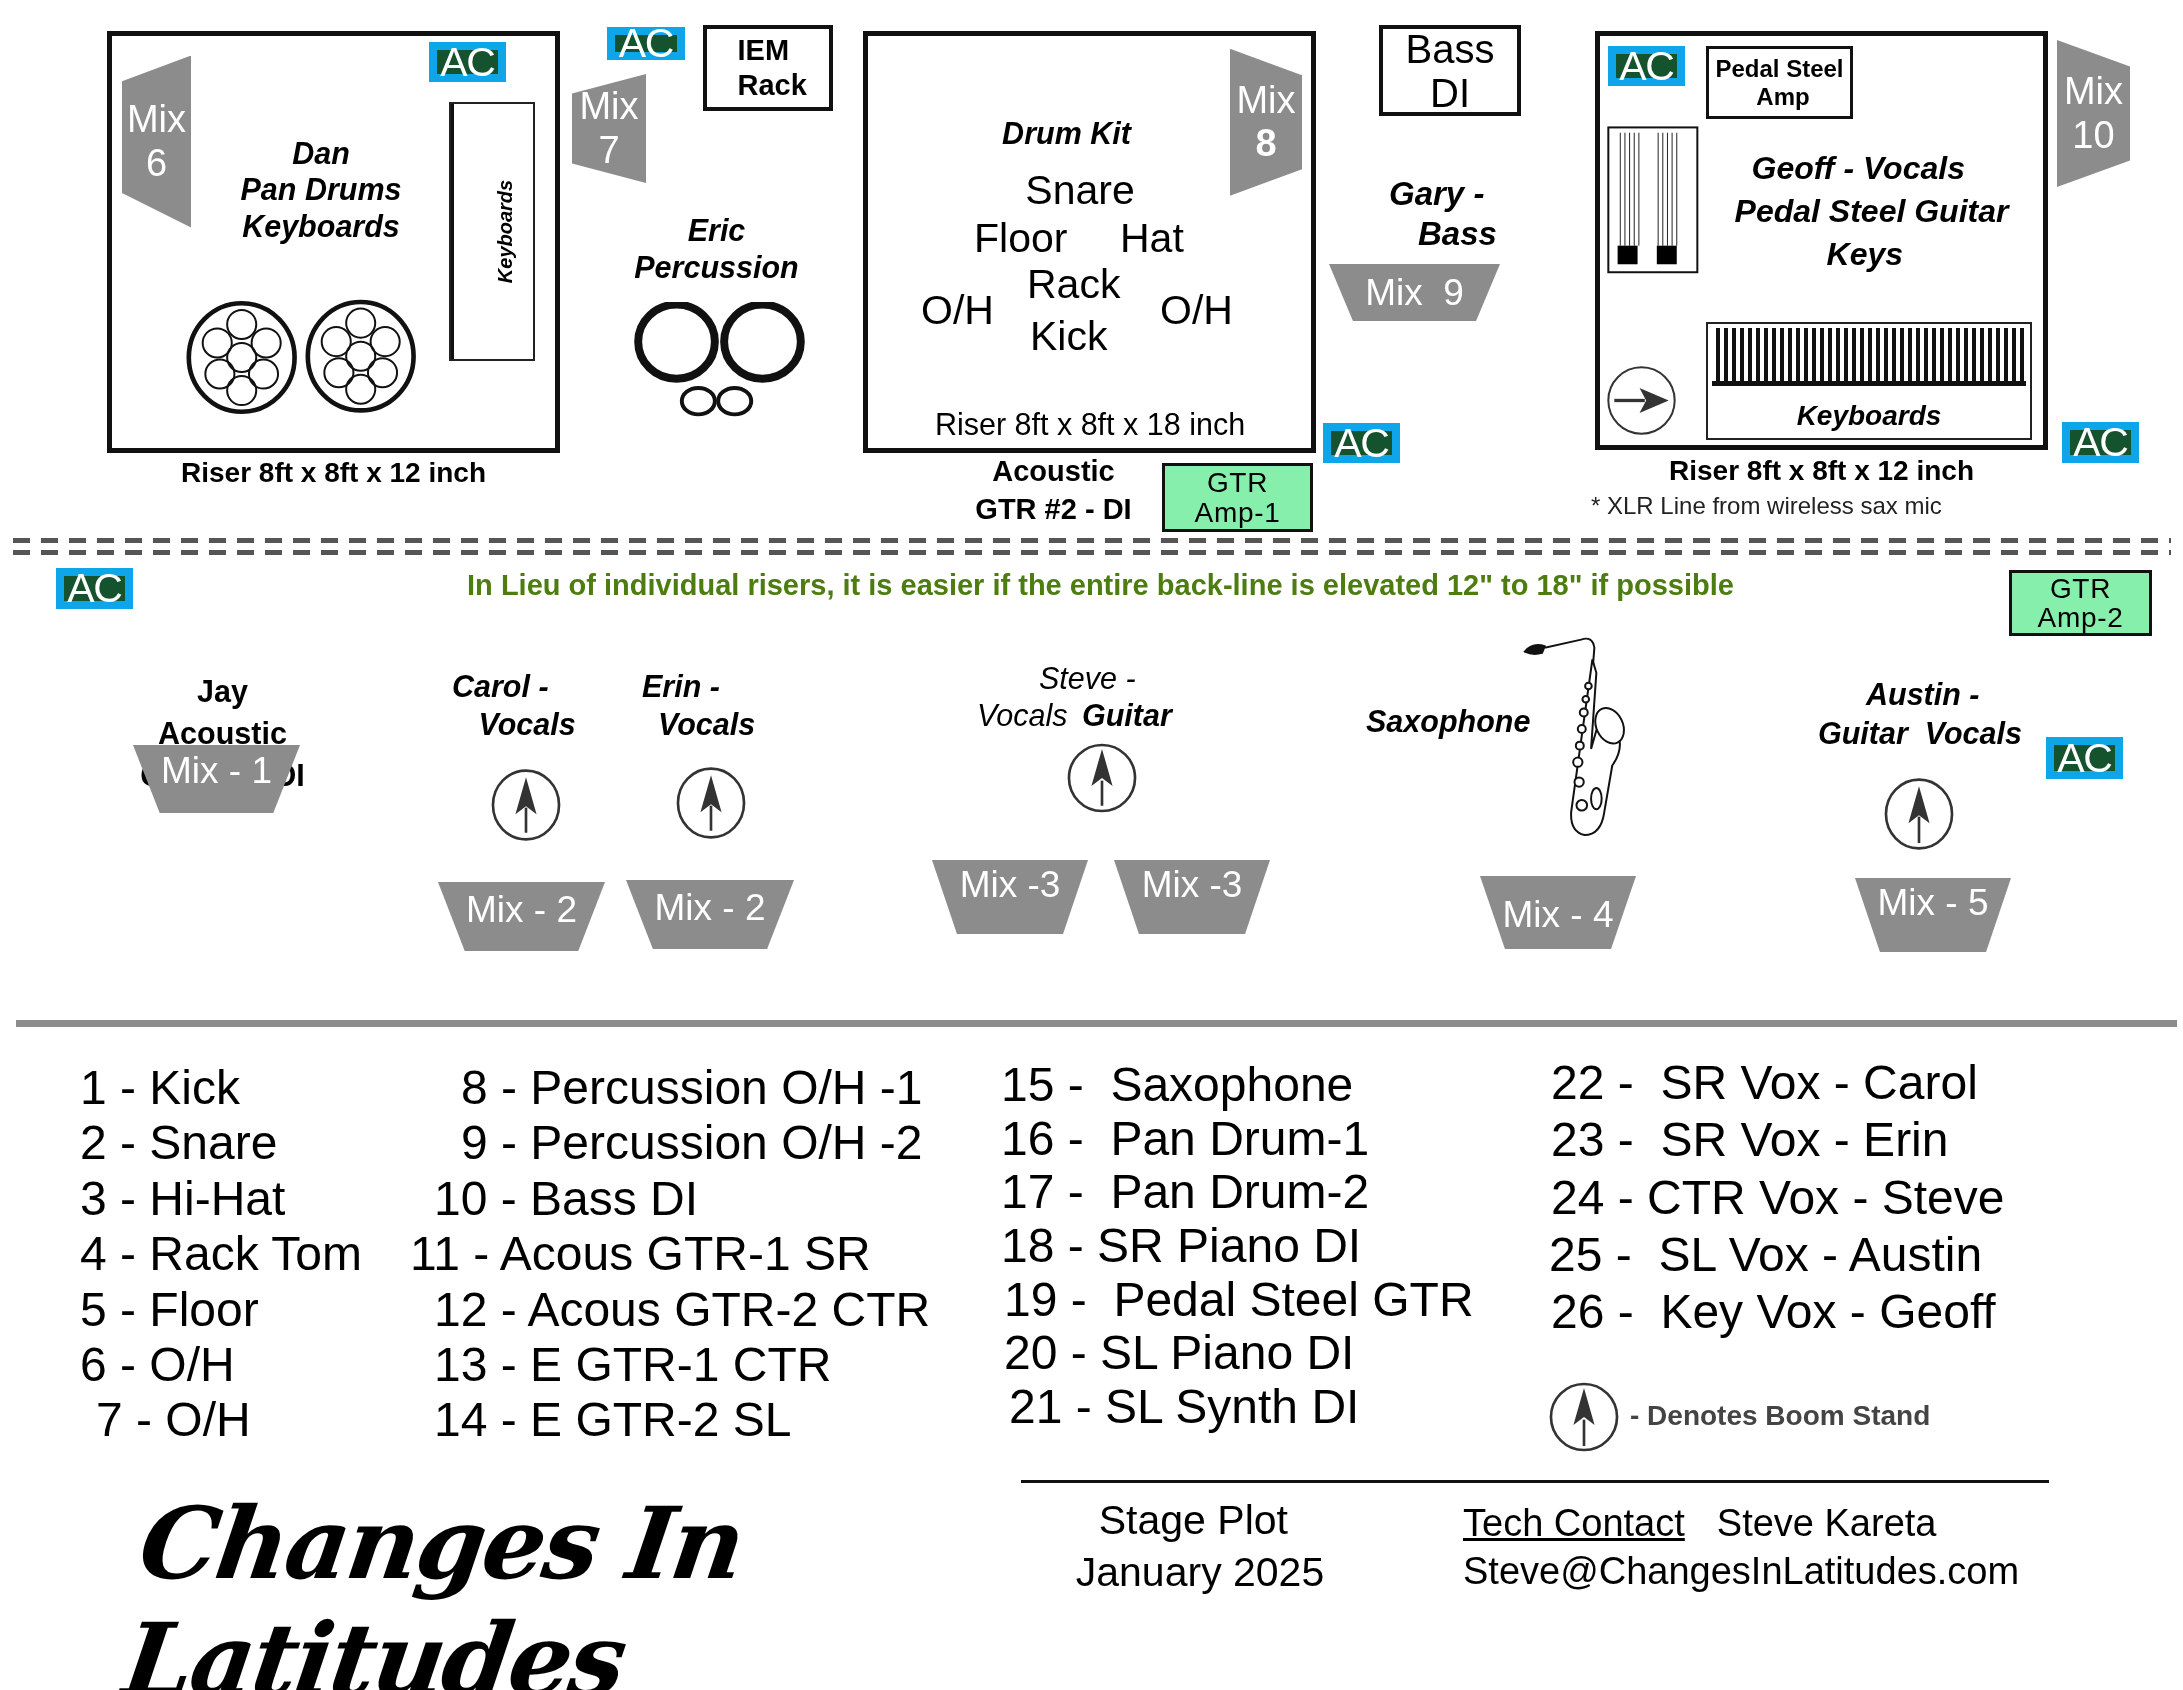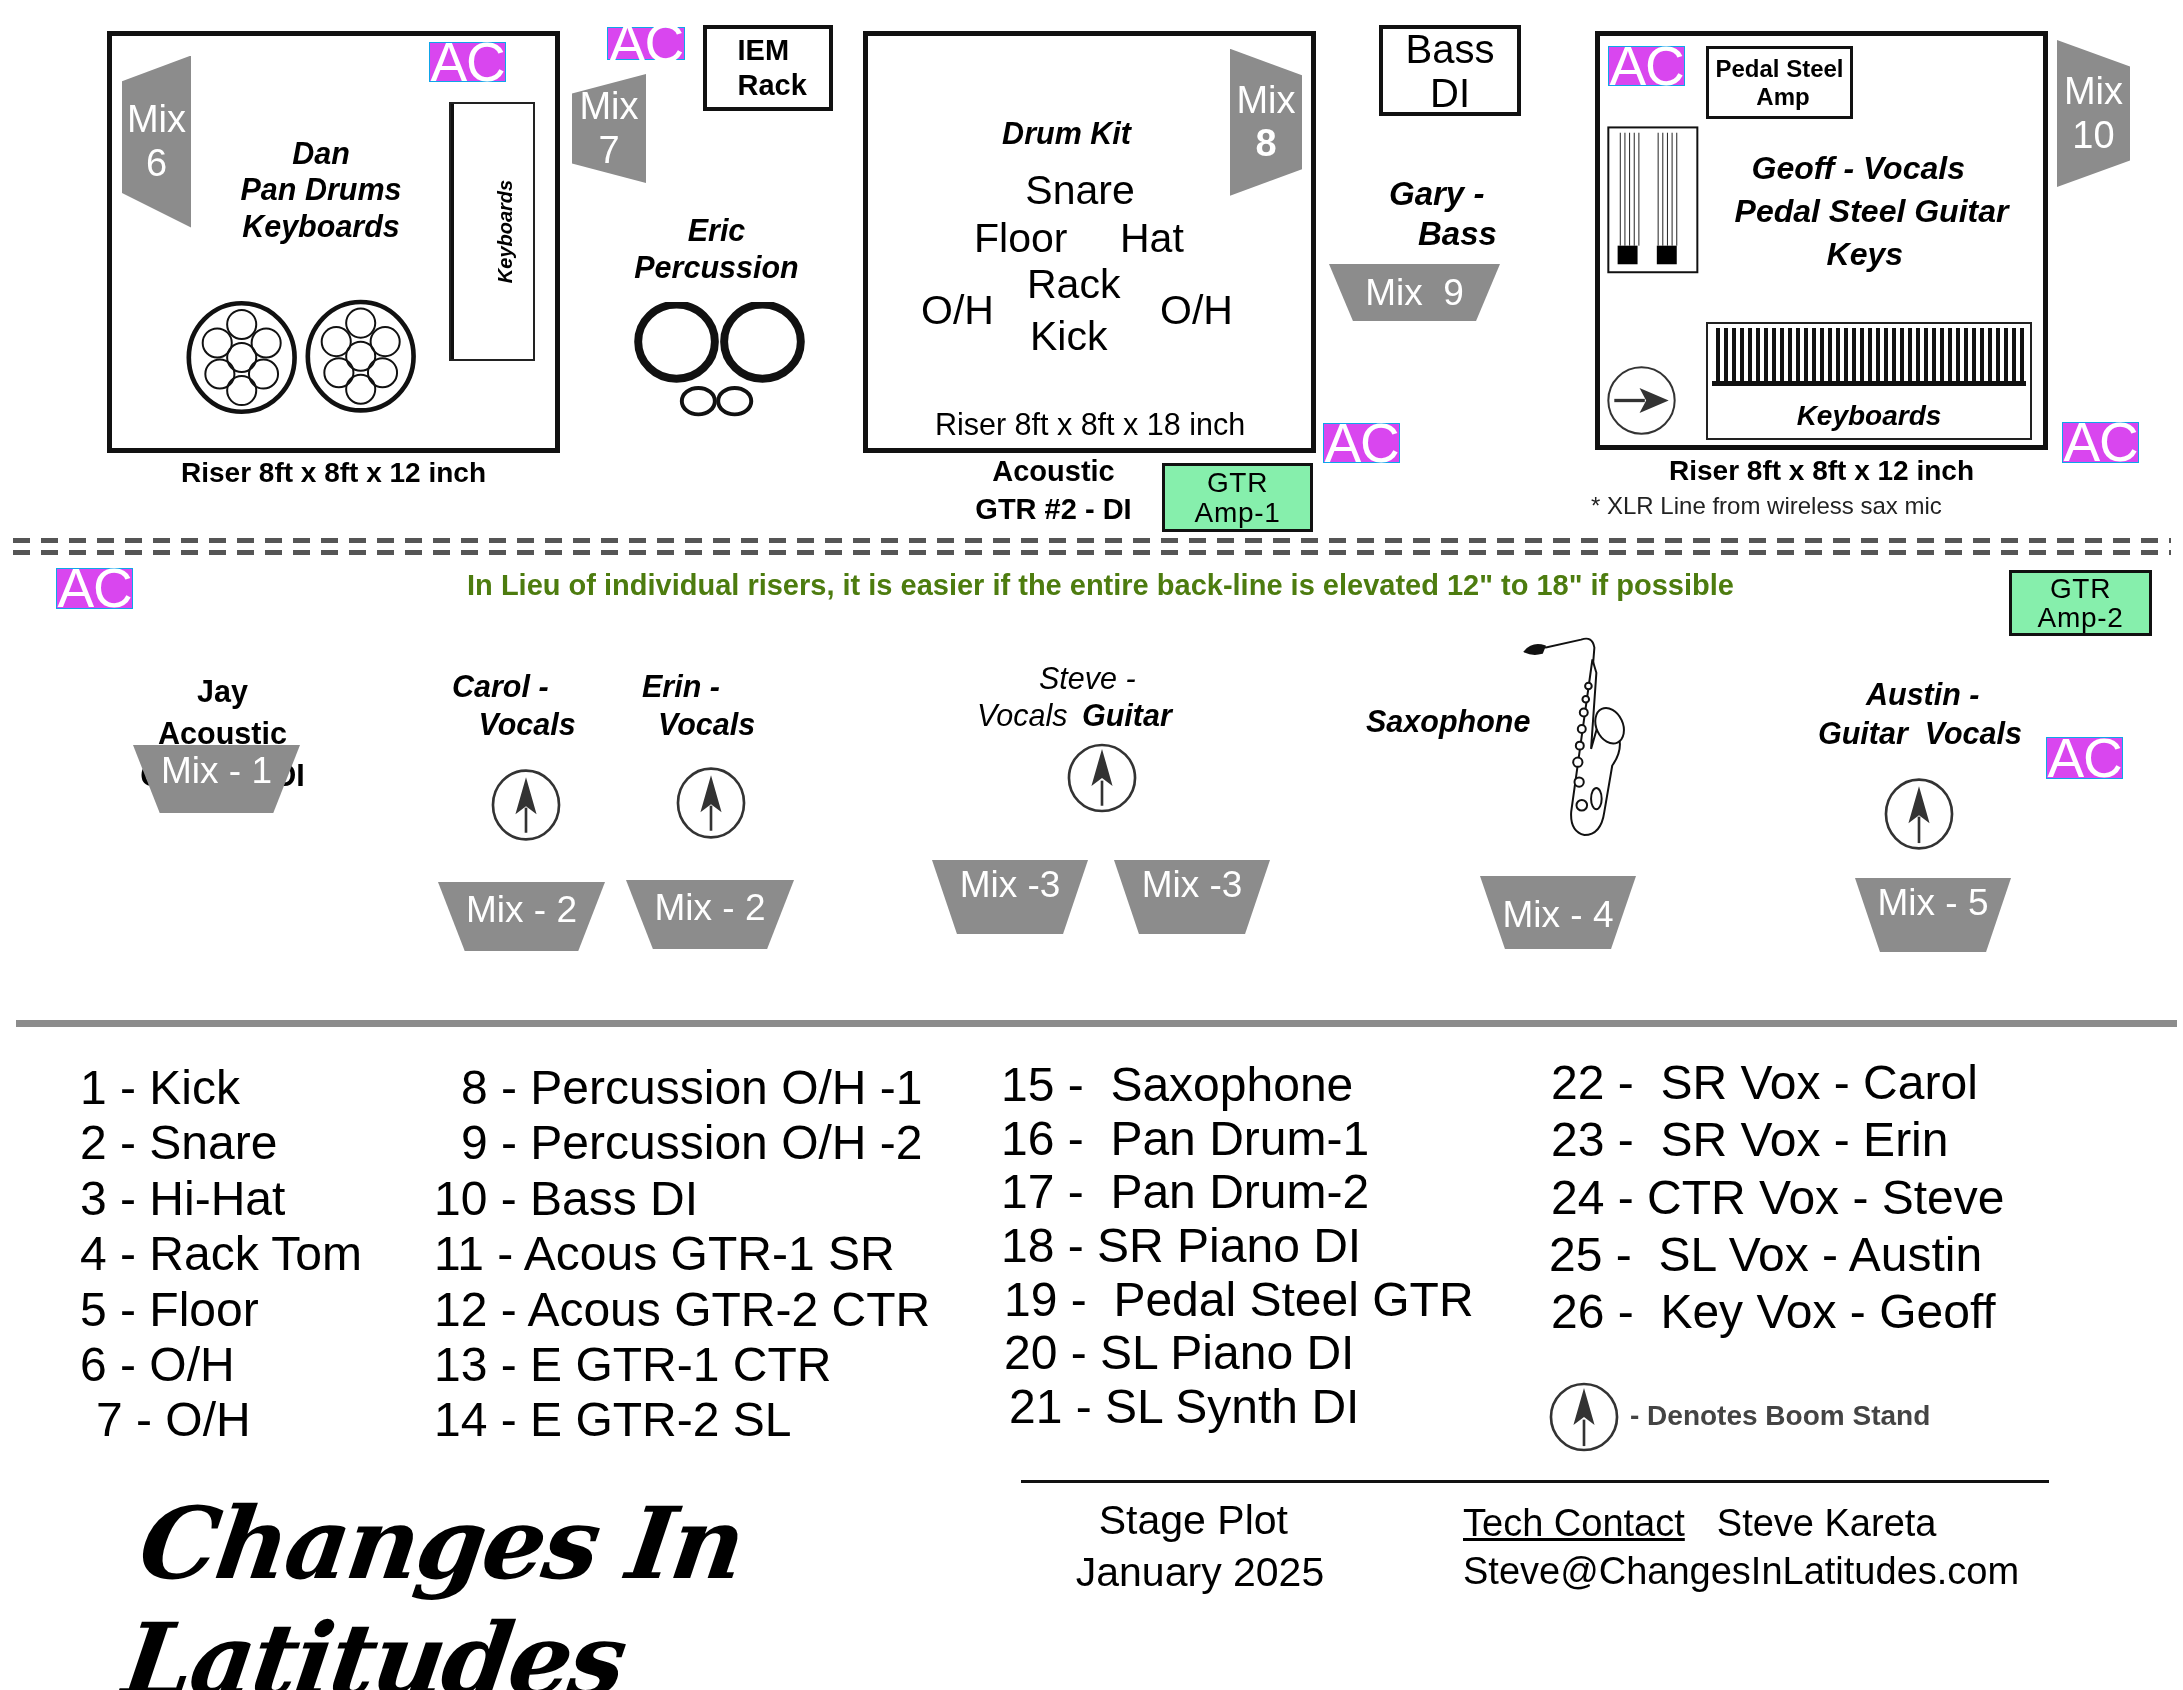--- a/index.html
+++ b/index.html
@@ -1,20 +1,20 @@
 <!DOCTYPE html>
 <html style="font-size:10.6px"><head>
 <meta charset="utf-8">
 <style>
   html, body { margin:0; padding:0; background:#fff; }
   body { width:2183px; height:1691px; position:relative; overflow:hidden; font-family:"Liberation Sans", sans-serif; color:#000; }
   .abs { position:absolute; }
   .box { position:absolute; border:4px solid #111; background:#fff; box-sizing:border-box; }
   .riser { border-width:5.3px; }
-  .ac { position:absolute; background:#d946ef; color:#fff; font-size:55px; line-height:1; display:flex; align-items:center; justify-content:center; letter-spacing:-1.3px; box-sizing:border-box; border:1px solid #0ea5e9; }
+  .ac { position:absolute; background:#14532d; color:#fff; font-size:41px; line-height:1; display:flex; align-items:center; justify-content:center; letter-spacing:-1.3px; box-sizing:border-box; border:8px solid #0ea5e9; }
   .wedge { position:absolute; background:#8c8c8c; color:#fff; display:flex; align-items:center; justify-content:center; text-align:center; }
   .mixv { font-size:38px; line-height:1.15; flex-direction:column; }
   .mixh { font-size:37px; }
   .bi { font-weight:bold; font-style:italic; }
   .b { font-weight:bold; }
   .c { text-align:center; }
   .stand { position:absolute; }
   .legend-line { position:absolute; font-size:48px; line-height:1; white-space:nowrap; }
   .amp { position:absolute; border:3.3px solid #111; background:#86efac; display:flex; flex-direction:column; align-items:center; justify-content:center; font-size:28px; line-height:1.05; box-sizing:border-box; letter-spacing:0.7px; }
 </style>
@@ -274,21 +274,21 @@
     <div class="legend-line" style="white-space: pre; left: 80px; top: 1175px;">3 - Hi-Hat</div>
     <div class="legend-line" style="white-space: pre; left: 80px; top: 1230px;">4 - Rack Tom</div>
     <div class="legend-line" style="white-space: pre; left: 80px; top: 1286px;">5 - Floor</div>
     <div class="legend-line" style="white-space: pre; left: 80px; top: 1341px;">6 - O/H</div>
     <div class="legend-line" style="white-space: pre; left: 64px; top: 1396px; margin-left: 32px;">7 - O/H</div>
   </div>
 <div id="col2">
     <div class="legend-line" style="white-space: pre; left: 461px; top: 1064px;">8 - Percussion O/H -1</div>
     <div class="legend-line" style="white-space: pre; left: 461px; top: 1119px;">9 - Percussion O/H -2</div>
     <div class="legend-line" style="white-space: pre; left: 434px; top: 1175px;">10 - Bass DI</div>
-    <div class="legend-line" style="white-space: pre; left: 434px; top: 1230px;">11 - Acous GTR-1 SR</div>
+    <div class="legend-line" style="white-space: pre; left: 410px; top: 1230px;">11 - Acous GTR-1 SR</div>
     <div class="legend-line" style="white-space: pre; left: 434px; top: 1286px;">12 - Acous GTR-2 CTR</div>
     <div class="legend-line" style="white-space: pre; left: 434px; top: 1341px;">13 - E GTR-1 CTR</div>
     <div class="legend-line" style="white-space: pre; left: 434px; top: 1396px;">14 - E GTR-2 SL</div>
   </div>
 <div id="col3">
     <div class="legend-line" style="white-space: pre; left: 1001px; top: 1061px;">15 -  Saxophone</div>
     <div class="legend-line" style="white-space: pre; left: 1001px; top: 1115px;">16 -  Pan Drum-1</div>
     <div class="legend-line" style="white-space: pre; left: 1001px; top: 1168px;">17 -  Pan Drum-2</div>
     <div class="legend-line" style="white-space: pre; left: 1001px; top: 1222px;">18 - SR Piano DI</div>
     <div class="legend-line" style="white-space: pre; left: 1004px; top: 1276px;">19 -  Pedal Steel GTR</div>

